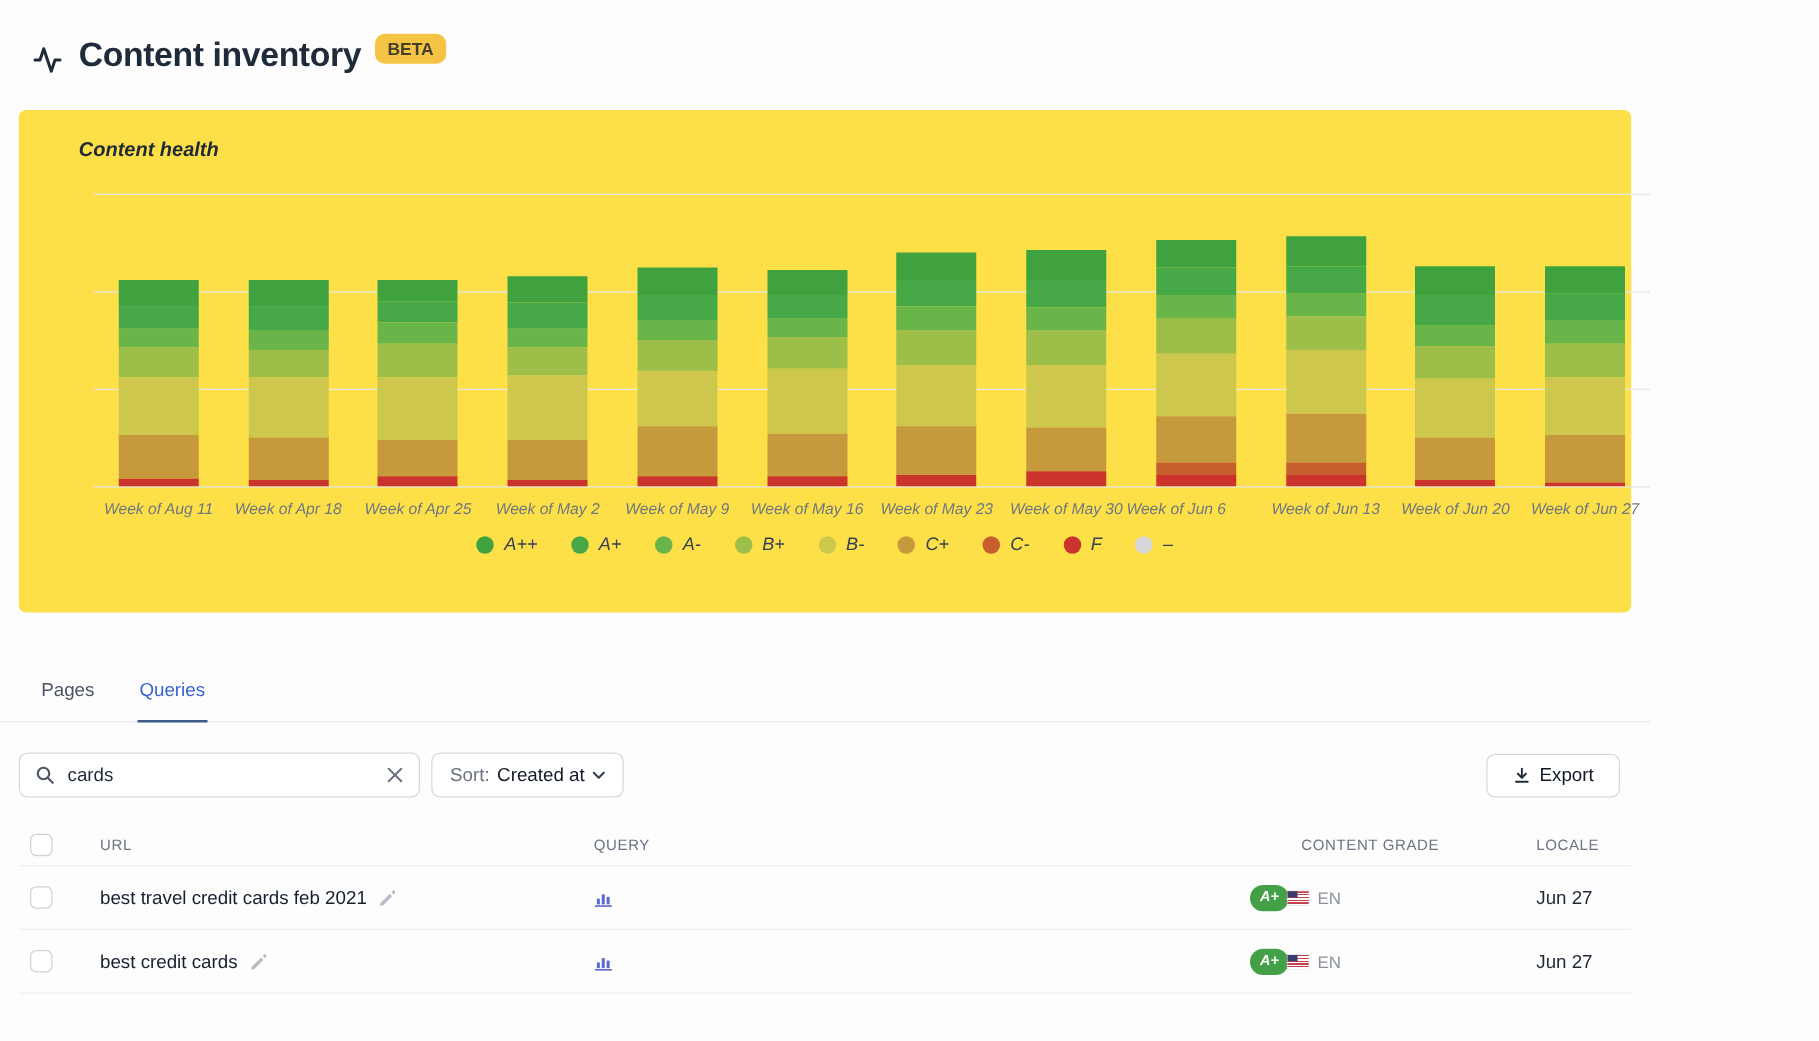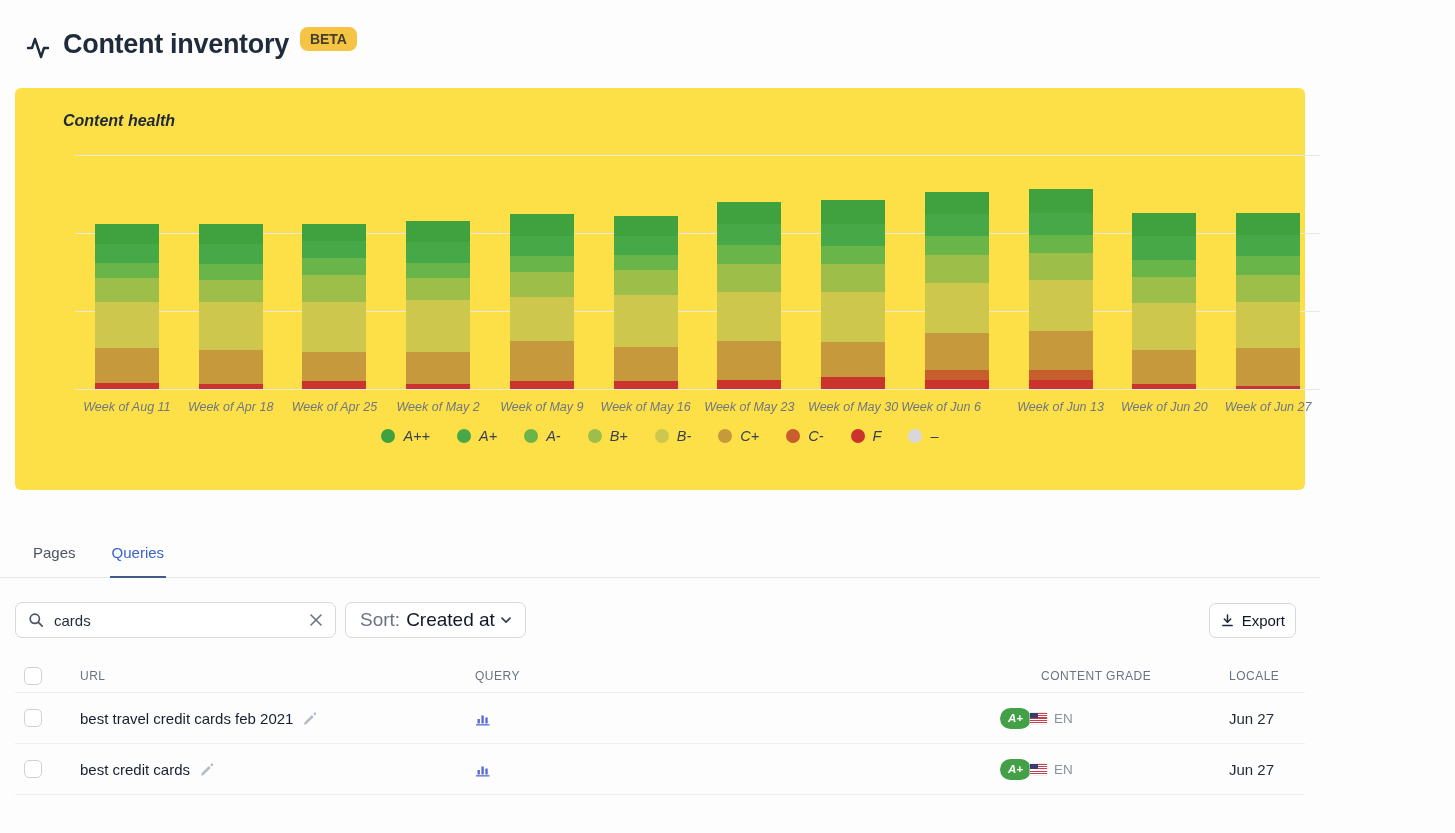--- a/index.html
+++ b/index.html
@@ -34,24 +34,24 @@
 
   
   .tabs { margin-top:48px; padding-left:31px; display:flex; gap:32px; border-bottom:1px solid #e5e7eb; }
   .tab { font-size:15px; color:#4b5563; padding:6px 2px 15px 2px; cursor:pointer; }
   .tab.active { color:#3a63cf; border-bottom:2px solid #3e5c86; margin-bottom:-1px; }
 
   
   .toolbar { margin:24px 24px 0 15px; display:flex; align-items:center; }
   .search { width:321px; height:36px; background:#fff; border:1px solid #d5d9de; border-radius:7px; display:flex; align-items:center; padding:0 12px; gap:10px; }
   .search input { flex:1; border:none; outline:none; font-size:15px; font-family:inherit; color:#1f2937; background:transparent; }
-  .sort-btn { margin-left:9px; height:36px; background:#fff; border:1px solid #d5d9de; border-radius:7px; padding:0 14px; display:flex; align-items:center; gap:6px; font-size:19px; font-family:inherit; cursor:pointer; }
+  .sort-btn { margin-left:9px; height:36px; background:#fff; border:1px solid #d5d9de; border-radius:7px; padding:0 14px; display:flex; align-items:center; gap:6px; font-size:15px; font-family:inherit; cursor:pointer; }
   .sort-prefix { color:#6b7280; }
   .sort-value { color:#111827; }
-  .export-btn { margin-left:auto; height:35px; background:#fff; border:1px solid #d5d9de; border-radius:7px; padding:0 10px; display:flex; align-items:center; gap:7px; font-size:15px; font-family:inherit; color:#111827; cursor:pointer; }
+  .export-btn { margin-left:auto; height:35px; background:#fff; border:1px solid #d5d9de; border-radius:7px; padding:0 20px; display:flex; align-items:center; gap:7px; font-size:15px; font-family:inherit; color:#111827; cursor:pointer; }
 
   
   .table { margin:21px 15px 0 15px; }
   .trow { display:grid; grid-template-columns:65px 395px 515px 40px 199px 98px 1fr; align-items:center; border-bottom:1px solid #edeff1; }
   .thead { height:34px; }
   .th { font-size:12px; color:#6b7280; letter-spacing:0.5px; }
   .trow.data { height:51px; }
   .checkbox { width:18px; height:18px; margin-left:9px; background:#fff; border:1.5px solid #ccd2da; border-radius:5px; cursor:pointer; }
   .cell-grade { padding-left:10px; }
   .th-grade { padding-left:11px; }

